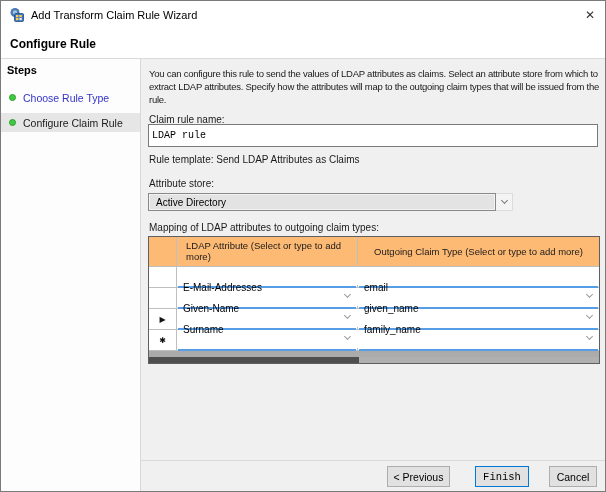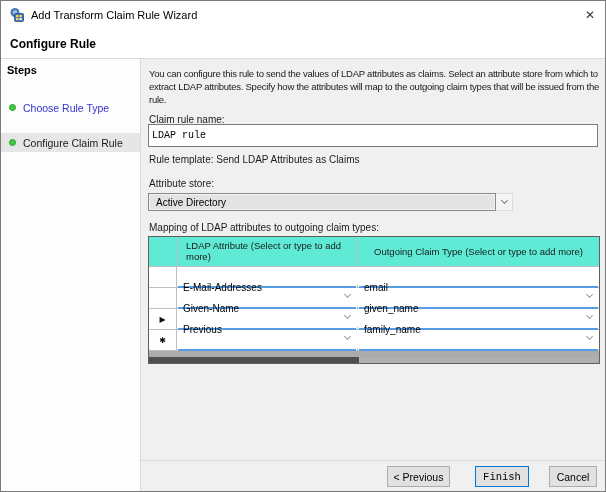--- a/index.html
+++ b/index.html
@@ -35,21 +35,21 @@
   }
 
   
   .sidebar {
     position:absolute; top:58px; left:0; width:140px; bottom:0;
     background:#fdfdfd; border-right:1px solid #d9d9d9;
   }
   .steps-title { font-size:11px; font-weight:bold; padding:5px 0 6px 6px; color:#000; }
   .step {
     height:19px; display:flex; align-items:center; padding-left:8px;
-    font-size:10.5px; margin-top:16px;
+    font-size:10.5px; margin-top:6px;
   }
   .step.current { background:#e6e6e6; }
   .step-dot {
     width:7px; height:7px; border-radius:50%;
     background:#3fcb3f; border:1px solid #2f9e2f; margin-right:7px; flex:none;
   }
   .step.link .step-lbl { color:#3333cc; }
   .step .step-lbl { color:#1a1a1a; }
 
   
@@ -90,21 +90,21 @@
   }
 
   .lbl-mapping { top:163px; }
 
   
   .grid {
     position:absolute; left:7px; top:177px; width:452px; height:128px;
     border:1px solid #5f5f5f; background:#ffffff;
     display:flex; flex-direction:column;
   }
-  .g-header { display:flex; height:30px; border-bottom:1px solid #bfbfbf; background:#5eead4; }
+  .g-header { display:flex; height:30px; border-bottom:1px solid #bfbfbf; background:#fdba74; }
   .g-ind { width:28px; flex:none; border-right:1px solid #bfbfbf;
            display:flex; align-items:center; justify-content:center;
            font-family:"DejaVu Sans", sans-serif; }
   .g-c1 { width:181px; flex:none; border-right:1px solid #bfbfbf; }
   .g-c2 { flex:1; }
   .g-header .g-c1 { font-size:9.5px; line-height:11px; padding:3px 6px 0 9px; }
   .g-header .g-c2 { font-size:9.5px; display:flex; align-items:center; justify-content:center; text-align:center; }
   .g-row { display:flex; height:21px; border-bottom:1px solid #bfbfbf; background:#fff; }
   .g-row .g-ind { font-size:8px; color:#111; }
   .cell { padding:1px; display:flex;margin-top:18px; }
@@ -219,21 +219,21 @@
               <span>given_name</span>
               <span class="chev"></span>
             </div>
           </div>
       </div>
 
       <div class="g-row">
         <div class="g-ind">▶</div>
         <div class="g-c1 cell">
             <div class="ccombo">
-              <span>Previous</span>
+              <span>Surname</span>
               <span class="chev"></span>
             </div>
           </div>
         <div class="g-c2 cell">
             <div class="ccombo">
               <span>family_name</span>
               <span class="chev"></span>
             </div>
           </div>
       </div>

